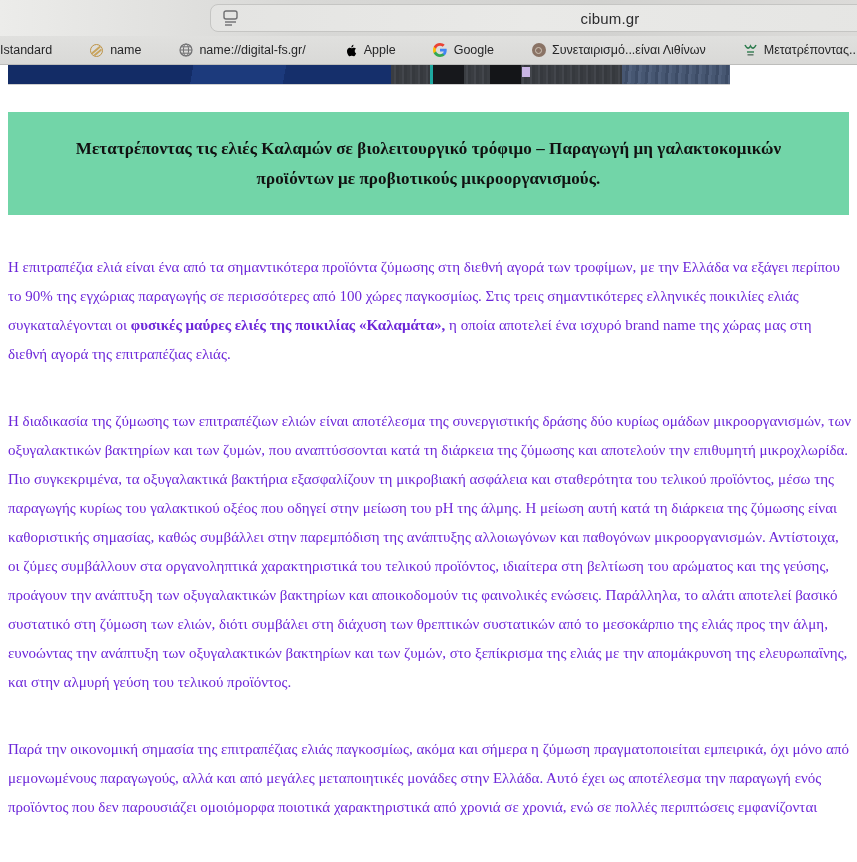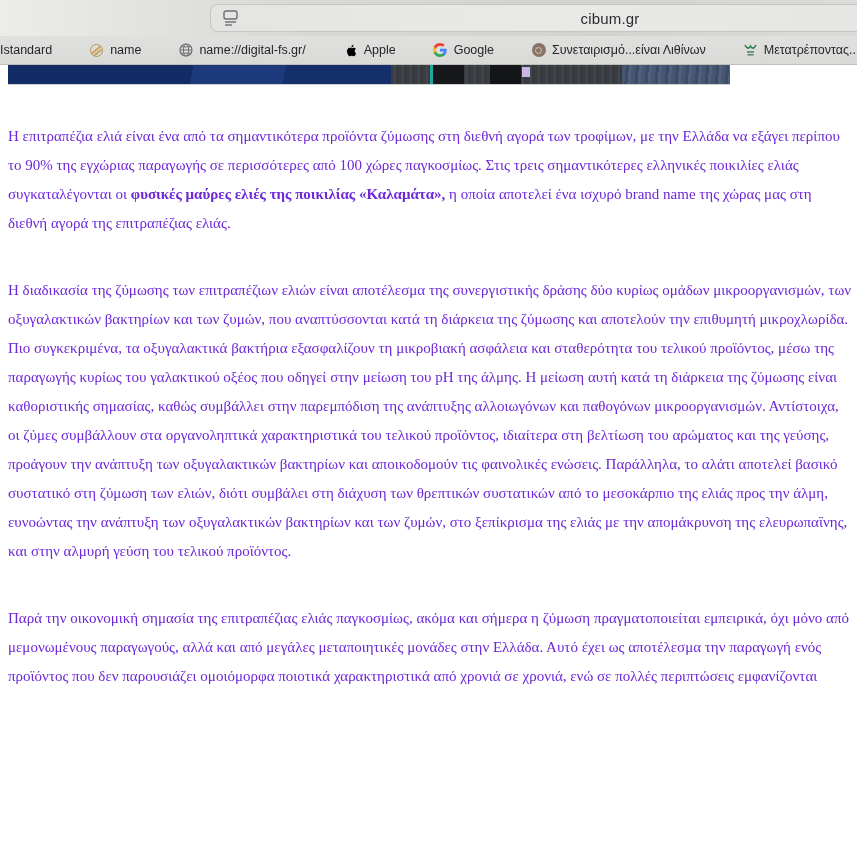--- a/index.html
+++ b/index.html
@@ -169,20 +169,23 @@
 
   <div class="article-photo">
     <div class="ph-navy"></div>
     <div class="ph-asphalt"></div>
     <div class="ph-slate"></div>
     <div class="ph-fig1"></div>
     <div class="ph-fig2"></div>
     <div class="ph-lilac"></div>
   </div>
 
+  <div class="title-banner">
+    <h1>Μετατρέποντας τις ελιές Καλαμών σε βιολειτουργικό τρόφιμο – Παραγωγή μη γαλακτοκομικών προϊόντων με προβιοτικούς μικροοργανισμούς.</h1>
+  </div>
 
   <div class="article-body">
     <p><span>Η επιτραπέζια ελιά είναι ένα από τα σημαντικότερα προϊόντα ζύμωσης στη διεθνή αγορά των τροφίμων, με την Ελλάδα να εξάγει περίπου το 90% της εγχώριας παραγωγής σε περισσότερες από 100 χώρες παγκοσμίως. Στις τρεις σημαντικότερες ελληνικές ποικιλίες ελιάς συγκαταλέγονται οι </span><span class="bold-run">φυσικές μαύρες ελιές της ποικιλίας «Καλαμάτα»,</span><span> η οποία αποτελεί ένα ισχυρό brand name της χώρας μας στη διεθνή αγορά της επιτραπέζιας ελιάς.</span></p>
     <p>Η διαδικασία της ζύμωσης των επιτραπέζιων ελιών είναι αποτέλεσμα της συνεργιστικής δράσης δύο κυρίως ομάδων μικροοργανισμών, των οξυγαλακτικών βακτηρίων και των ζυμών, που αναπτύσσονται κατά τη διάρκεια της ζύμωσης και αποτελούν την επιθυμητή μικροχλωρίδα. Πιο συγκεκριμένα, τα οξυγαλακτικά βακτήρια εξασφαλίζουν τη μικροβιακή ασφάλεια και σταθερότητα του τελικού προϊόντος, μέσω της παραγωγής κυρίως του γαλακτικού οξέος που οδηγεί στην μείωση του pH της άλμης. Η μείωση αυτή κατά τη διάρκεια της ζύμωσης είναι καθοριστικής σημασίας, καθώς συμβάλλει στην παρεμπόδιση της ανάπτυξης αλλοιωγόνων και παθογόνων μικροοργανισμών. Αντίστοιχα, οι ζύμες συμβάλλουν στα οργανοληπτικά χαρακτηριστικά του τελικού προϊόντος, ιδιαίτερα στη βελτίωση του αρώματος και της γεύσης, προάγουν την ανάπτυξη των οξυγαλακτικών βακτηρίων και αποικοδομούν τις φαινολικές ενώσεις. Παράλληλα, το αλάτι αποτελεί βασικό συστατικό στη ζύμωση των ελιών, διότι συμβάλει στη διάχυση των θρεπτικών συστατικών από το μεσοκάρπιο της ελιάς προς την άλμη, ευνοώντας την ανάπτυξη των οξυγαλακτικών βακτηρίων και των ζυμών, στο ξεπίκρισμα της ελιάς με την απομάκρυνση της ελευρωπαΐνης, και στην αλμυρή γεύση του τελικού προϊόντος.</p>
     <p>Παρά την οικονομική σημασία της επιτραπέζιας ελιάς παγκοσμίως, ακόμα και σήμερα η ζύμωση πραγματοποιείται εμπειρικά, όχι μόνο από μεμονωμένους παραγωγούς, αλλά και από μεγάλες μεταποιητικές μονάδες στην Ελλάδα. Αυτό έχει ως αποτέλεσμα την παραγωγή ενός προϊόντος που δεν παρουσιάζει ομοιόμορφα ποιοτικά χαρακτηριστικά από χρονιά σε χρονιά, ενώ σε πολλές περιπτώσεις εμφανίζονται</p>
   </div>
 
 </div>
 
 </body></html>

